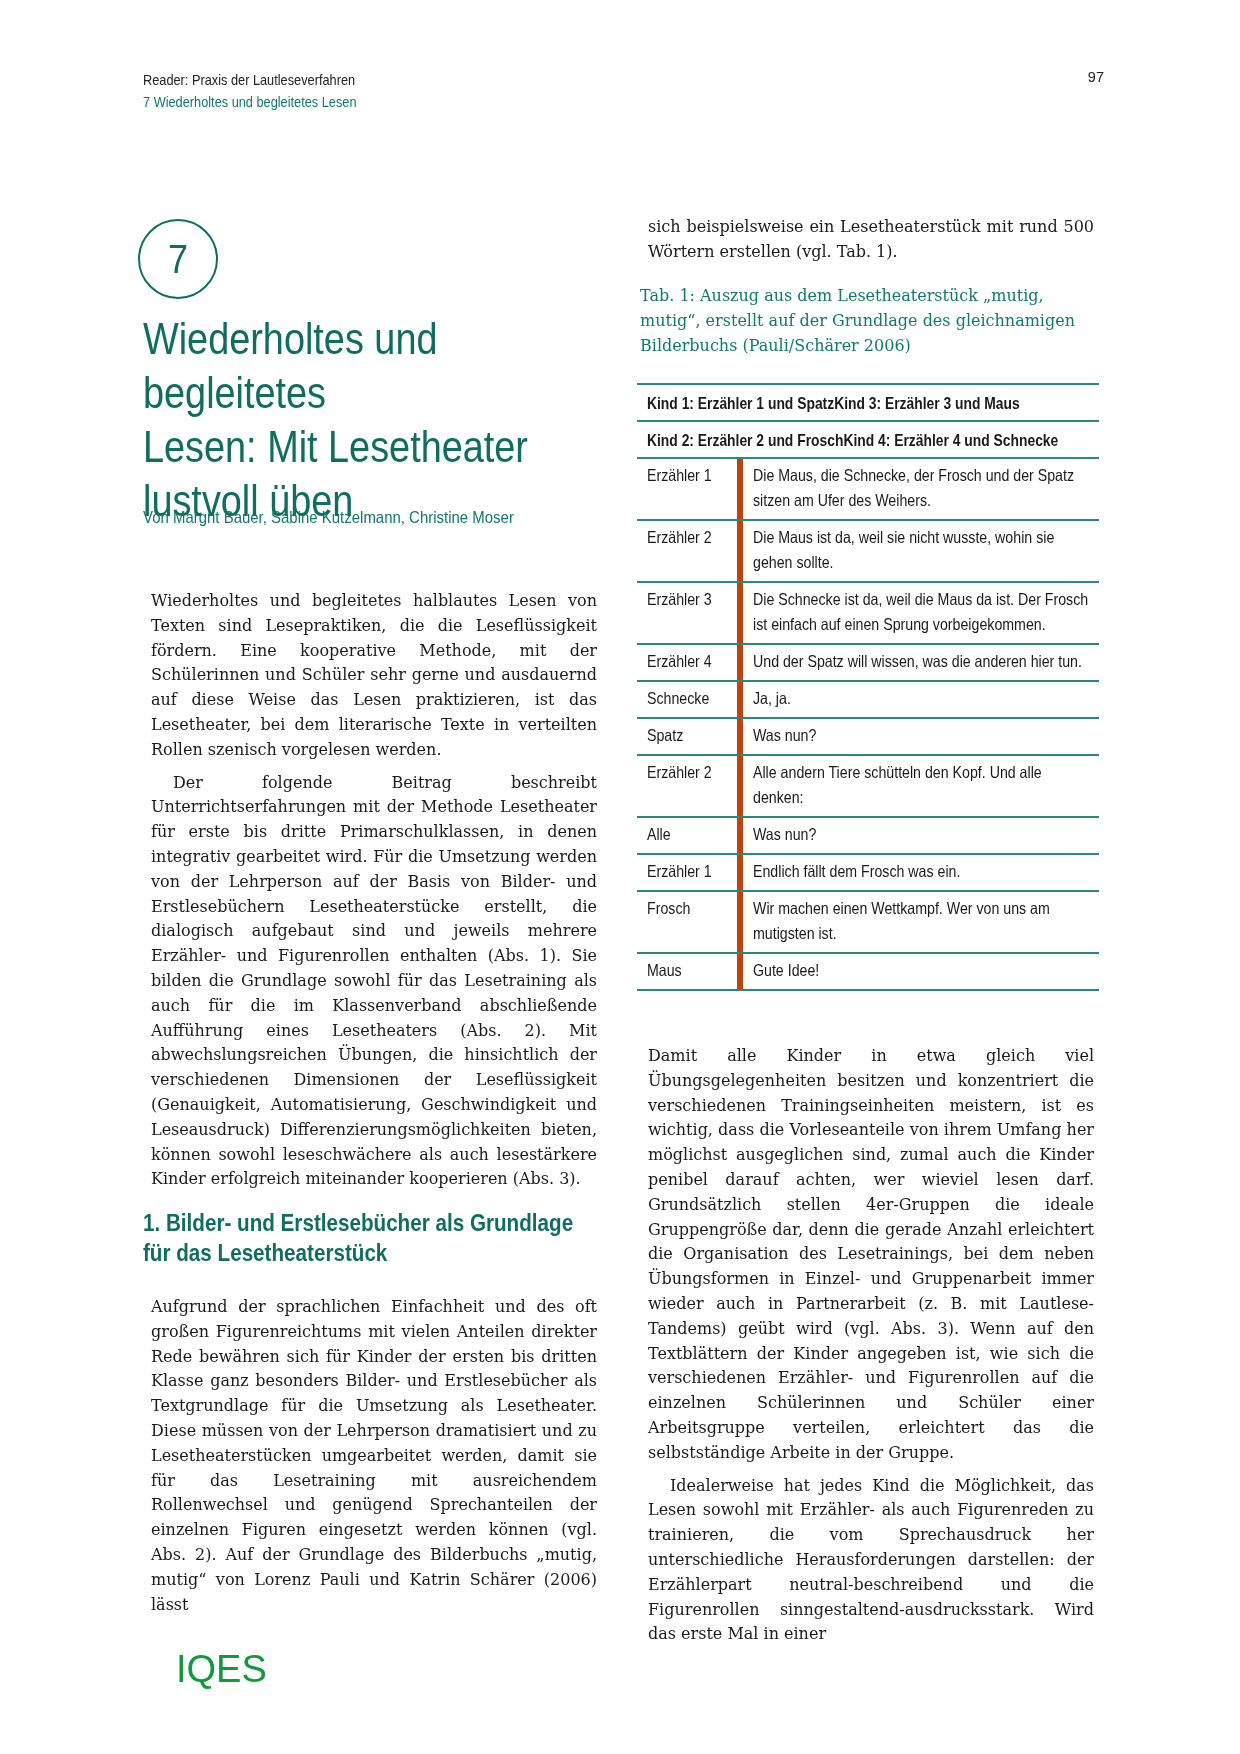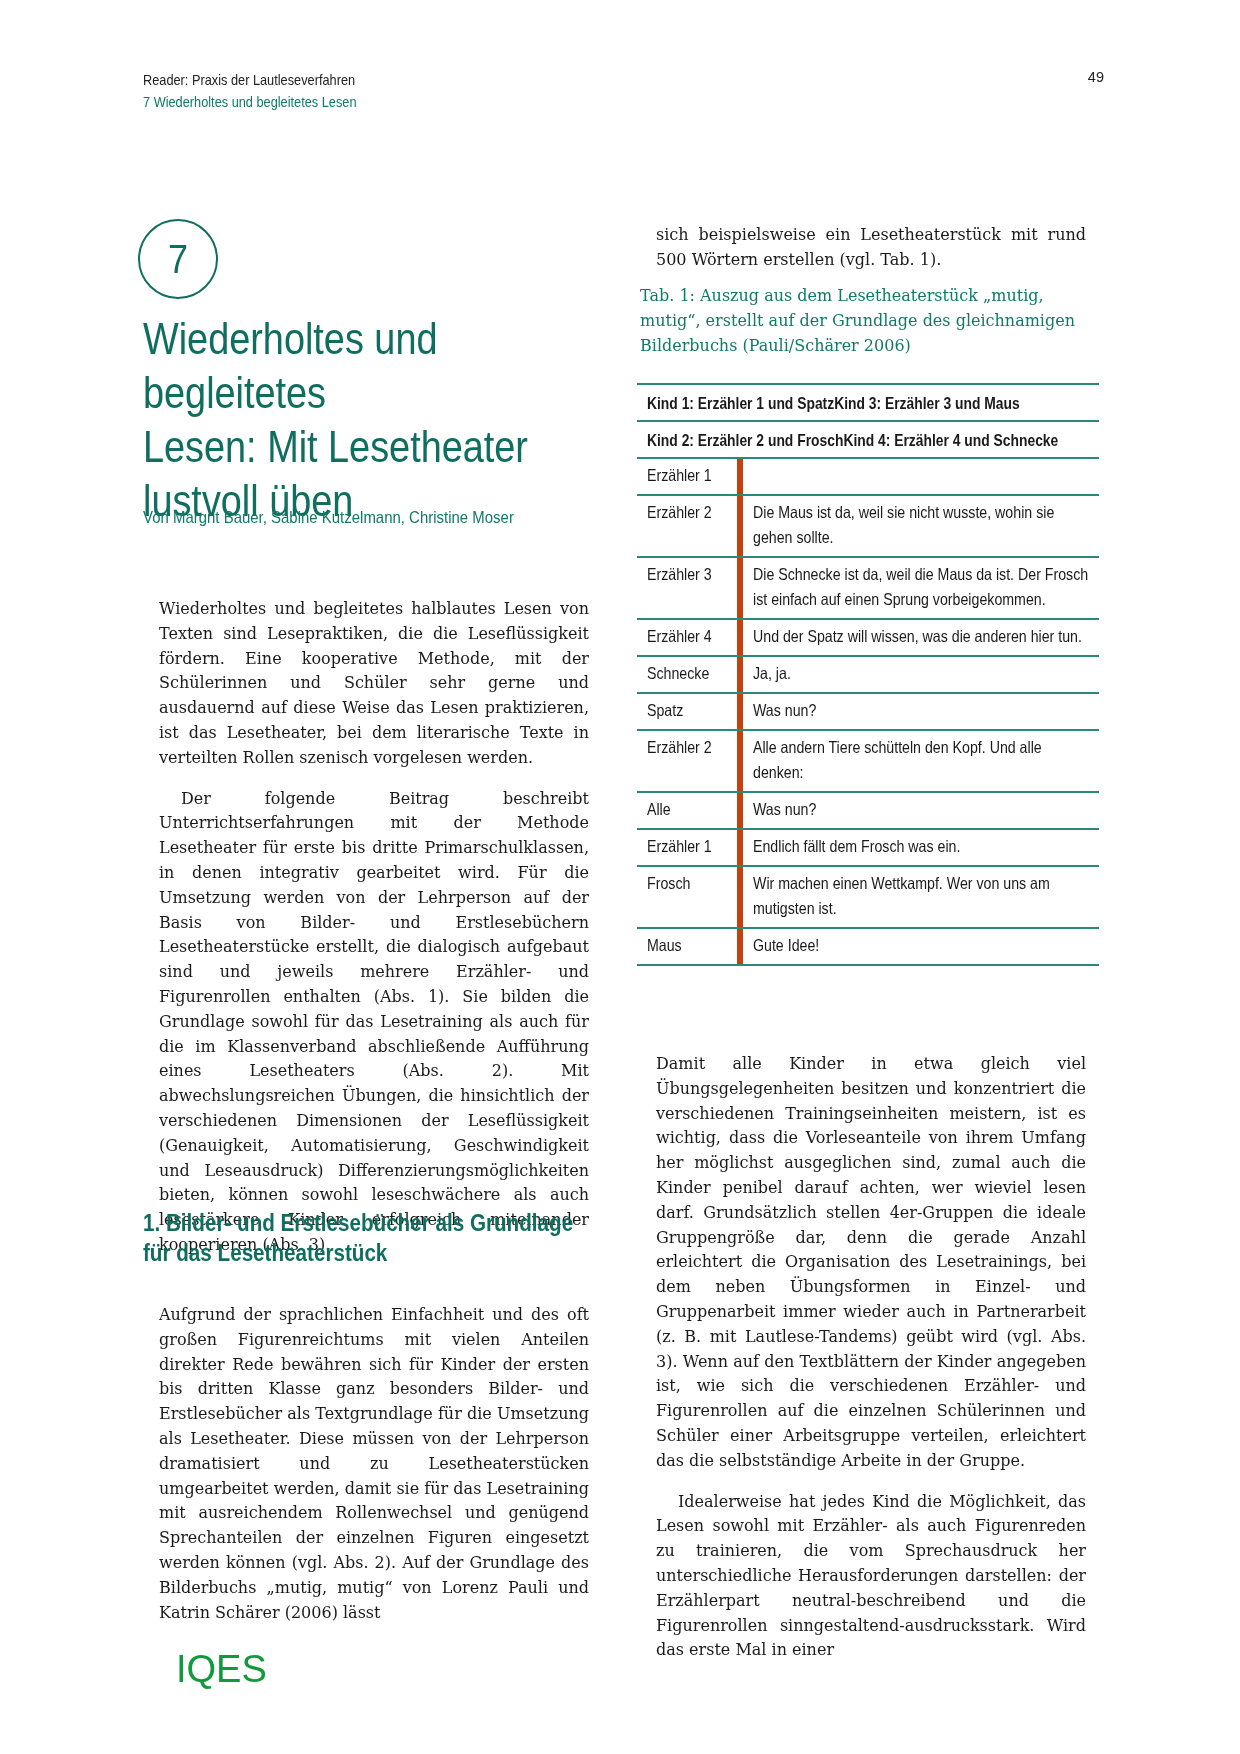--- a/index.html
+++ b/index.html
@@ -12,21 +12,21 @@
     .running-head .r2 { color: #0f7a66; }
     .page-number { position: absolute; right: 136px; top: 69px; font-size: 14.5px; color: #222; }
 
     .chapter-circle { position: absolute; left: 138px; top: 219px; width: 80px; height: 80px; border: 2px solid #0f6e5e; border-radius: 50%; box-sizing: border-box; display: flex; align-items: center; justify-content: center; color: #0f6e5e; font-size: 40px; }
     .chapter-circle span { transform: scaleX(0.9); display: inline-block; }
 
     .title { position: absolute; left: 143px; top: 312px; width: 520px; color: #0f6e5e; font-size: 44px; line-height: 54px; transform: scaleX(0.86); transform-origin: left top; }
     .authors { position: absolute; left: 143px; top: 508px; color: #0f7a66; font-size: 17px; transform: scaleX(0.88); transform-origin: left top; white-space: nowrap; }
 
     .col { position: absolute; width: 462px; font-size: 16px; line-height: 24.8px; text-align: justify; color: #1a1a1a; }
-    .col p { margin: 16px; }
+    .col p { margin: 8px; }
     .col p.indent { text-indent: 22px; }
     .col-left-1 { left: 143px; top: 581px; }
     .col-left-2 { left: 143px; top: 1287px; }
     .col-right-1 { left: 640px; top: 207px; }
     .col-right-2 { left: 640px; top: 1036px; }
 
     .section-heading { position: absolute; left: 143px; top: 1208px; width: 520px; color: #0f6e5e; font-weight: bold; font-size: 24px; line-height: 30px; transform: scaleX(0.86); transform-origin: left top; }
 
     .caption { position: absolute; left: 640px; top: 283px; width: 465px; color: #0f7a66; font-size: 16px; line-height: 25px; }
 
@@ -43,21 +43,21 @@
 
     .logo { position: absolute; left: 141px; top: 1648px; color: #119a3c; font-size: 38px; letter-spacing: 0px; font-family: "Liberation Sans", "DejaVu Sans", sans-serif; margin-left: 35px; }
   </style>
 </head>
 <body>
 
 <div class="running-head sans">
   <div class="r1">Reader: Praxis der Lautleseverfahren</div>
   <div class="r2">7 Wiederholtes und begleitetes Lesen</div>
 </div>
-<div class="page-number sans">49</div>
+<div class="page-number sans">97</div>
 
 <div class="chapter-circle sans">
   <span>7</span>
 </div>
 
 <div class="title sans">
   <div>Wiederholtes und begleitetes</div>
   <div>Lesen: Mit Lesetheater</div>
   <div>lustvoll üben</div>
 </div>
@@ -93,20 +93,21 @@
   </div>
   <div class="hrow">
     <div class="h-inner">
       <span class="hcell a">Kind 2: Erzähler 2 und Frosch</span>
       <span class="hcell">Kind 4: Erzähler 4 und Schnecke</span>
     </div>
   </div>
   <div id="table-rows">
       <div class="row">
         <div class="role"><span class="fit">Erzähler 1</span></div>
+        <div class="line"><span class="fit">Die Maus, die Schnecke, der Frosch und der Spatz sitzen am Ufer des Weihers.</span></div>
       </div>
       <div class="row">
         <div class="role"><span class="fit">Erzähler 2</span></div>
         <div class="line"><span class="fit">Die Maus ist da, weil sie nicht wusste, wohin sie gehen sollte.</span></div>
       </div>
       <div class="row">
         <div class="role"><span class="fit">Erzähler 3</span></div>
         <div class="line"><span class="fit">Die Schnecke ist da, weil die Maus da ist. Der Frosch ist einfach auf einen Sprung vorbeigekommen.</span></div>
       </div>
       <div class="row">

